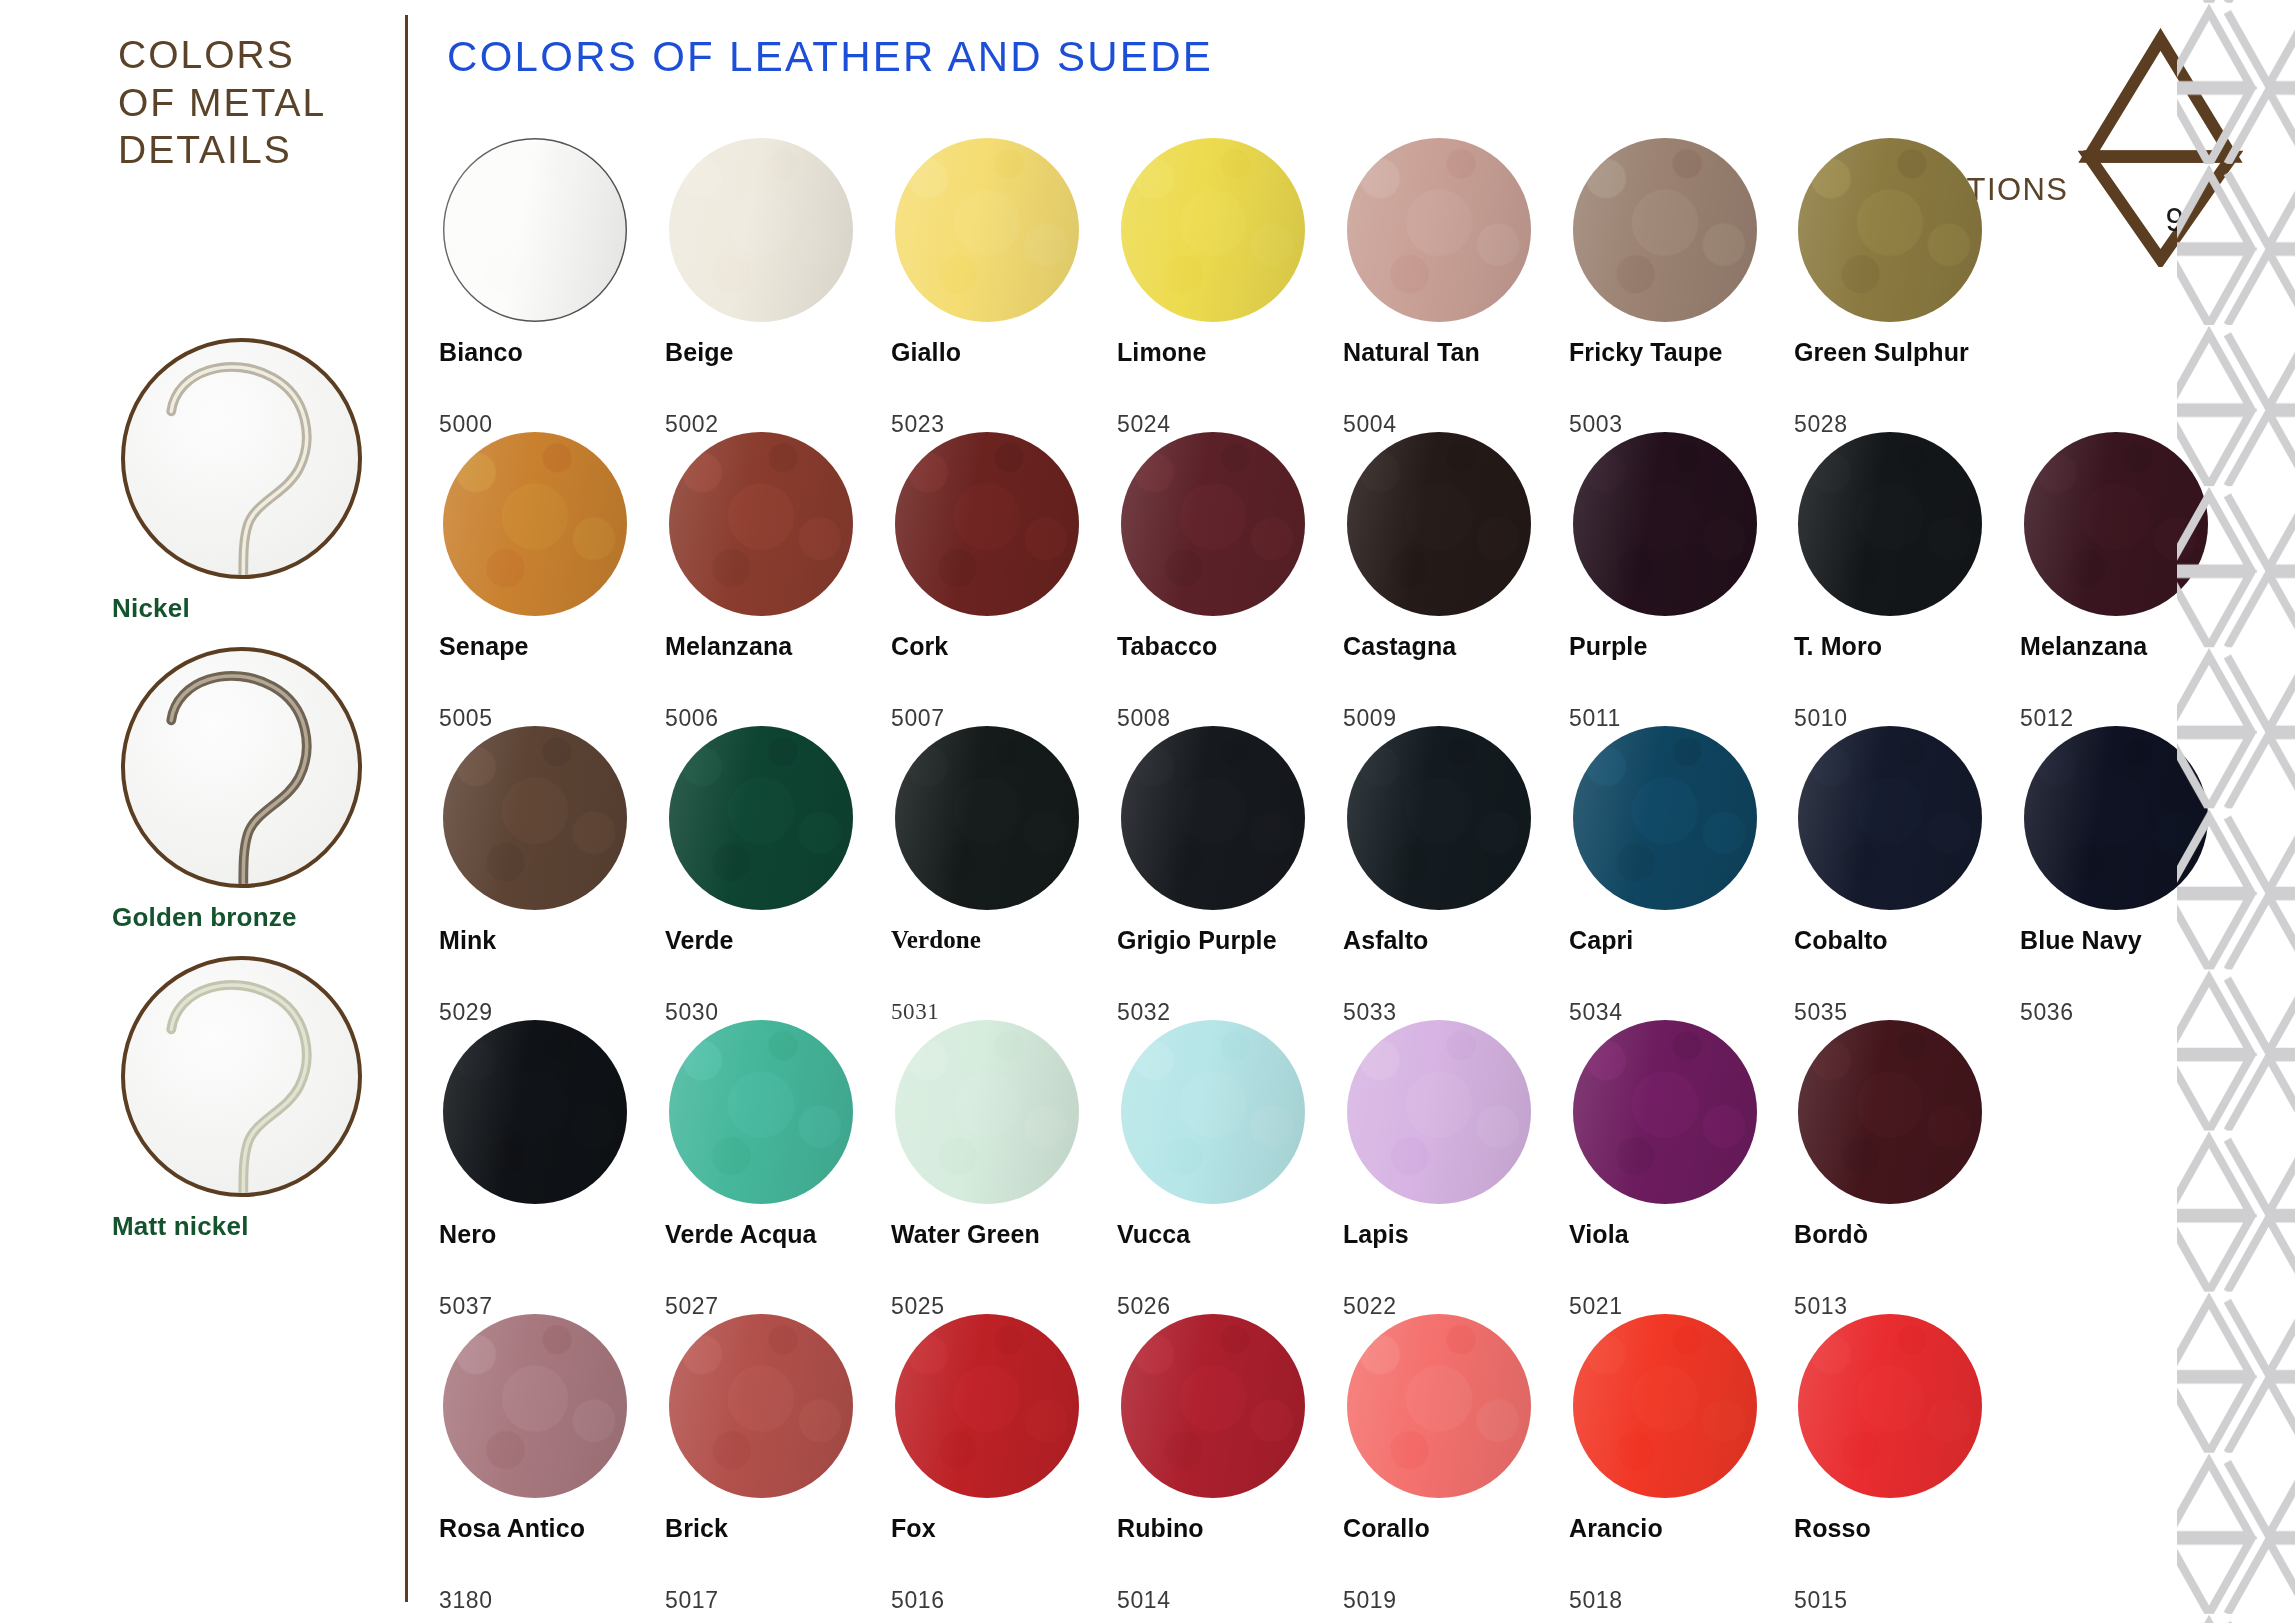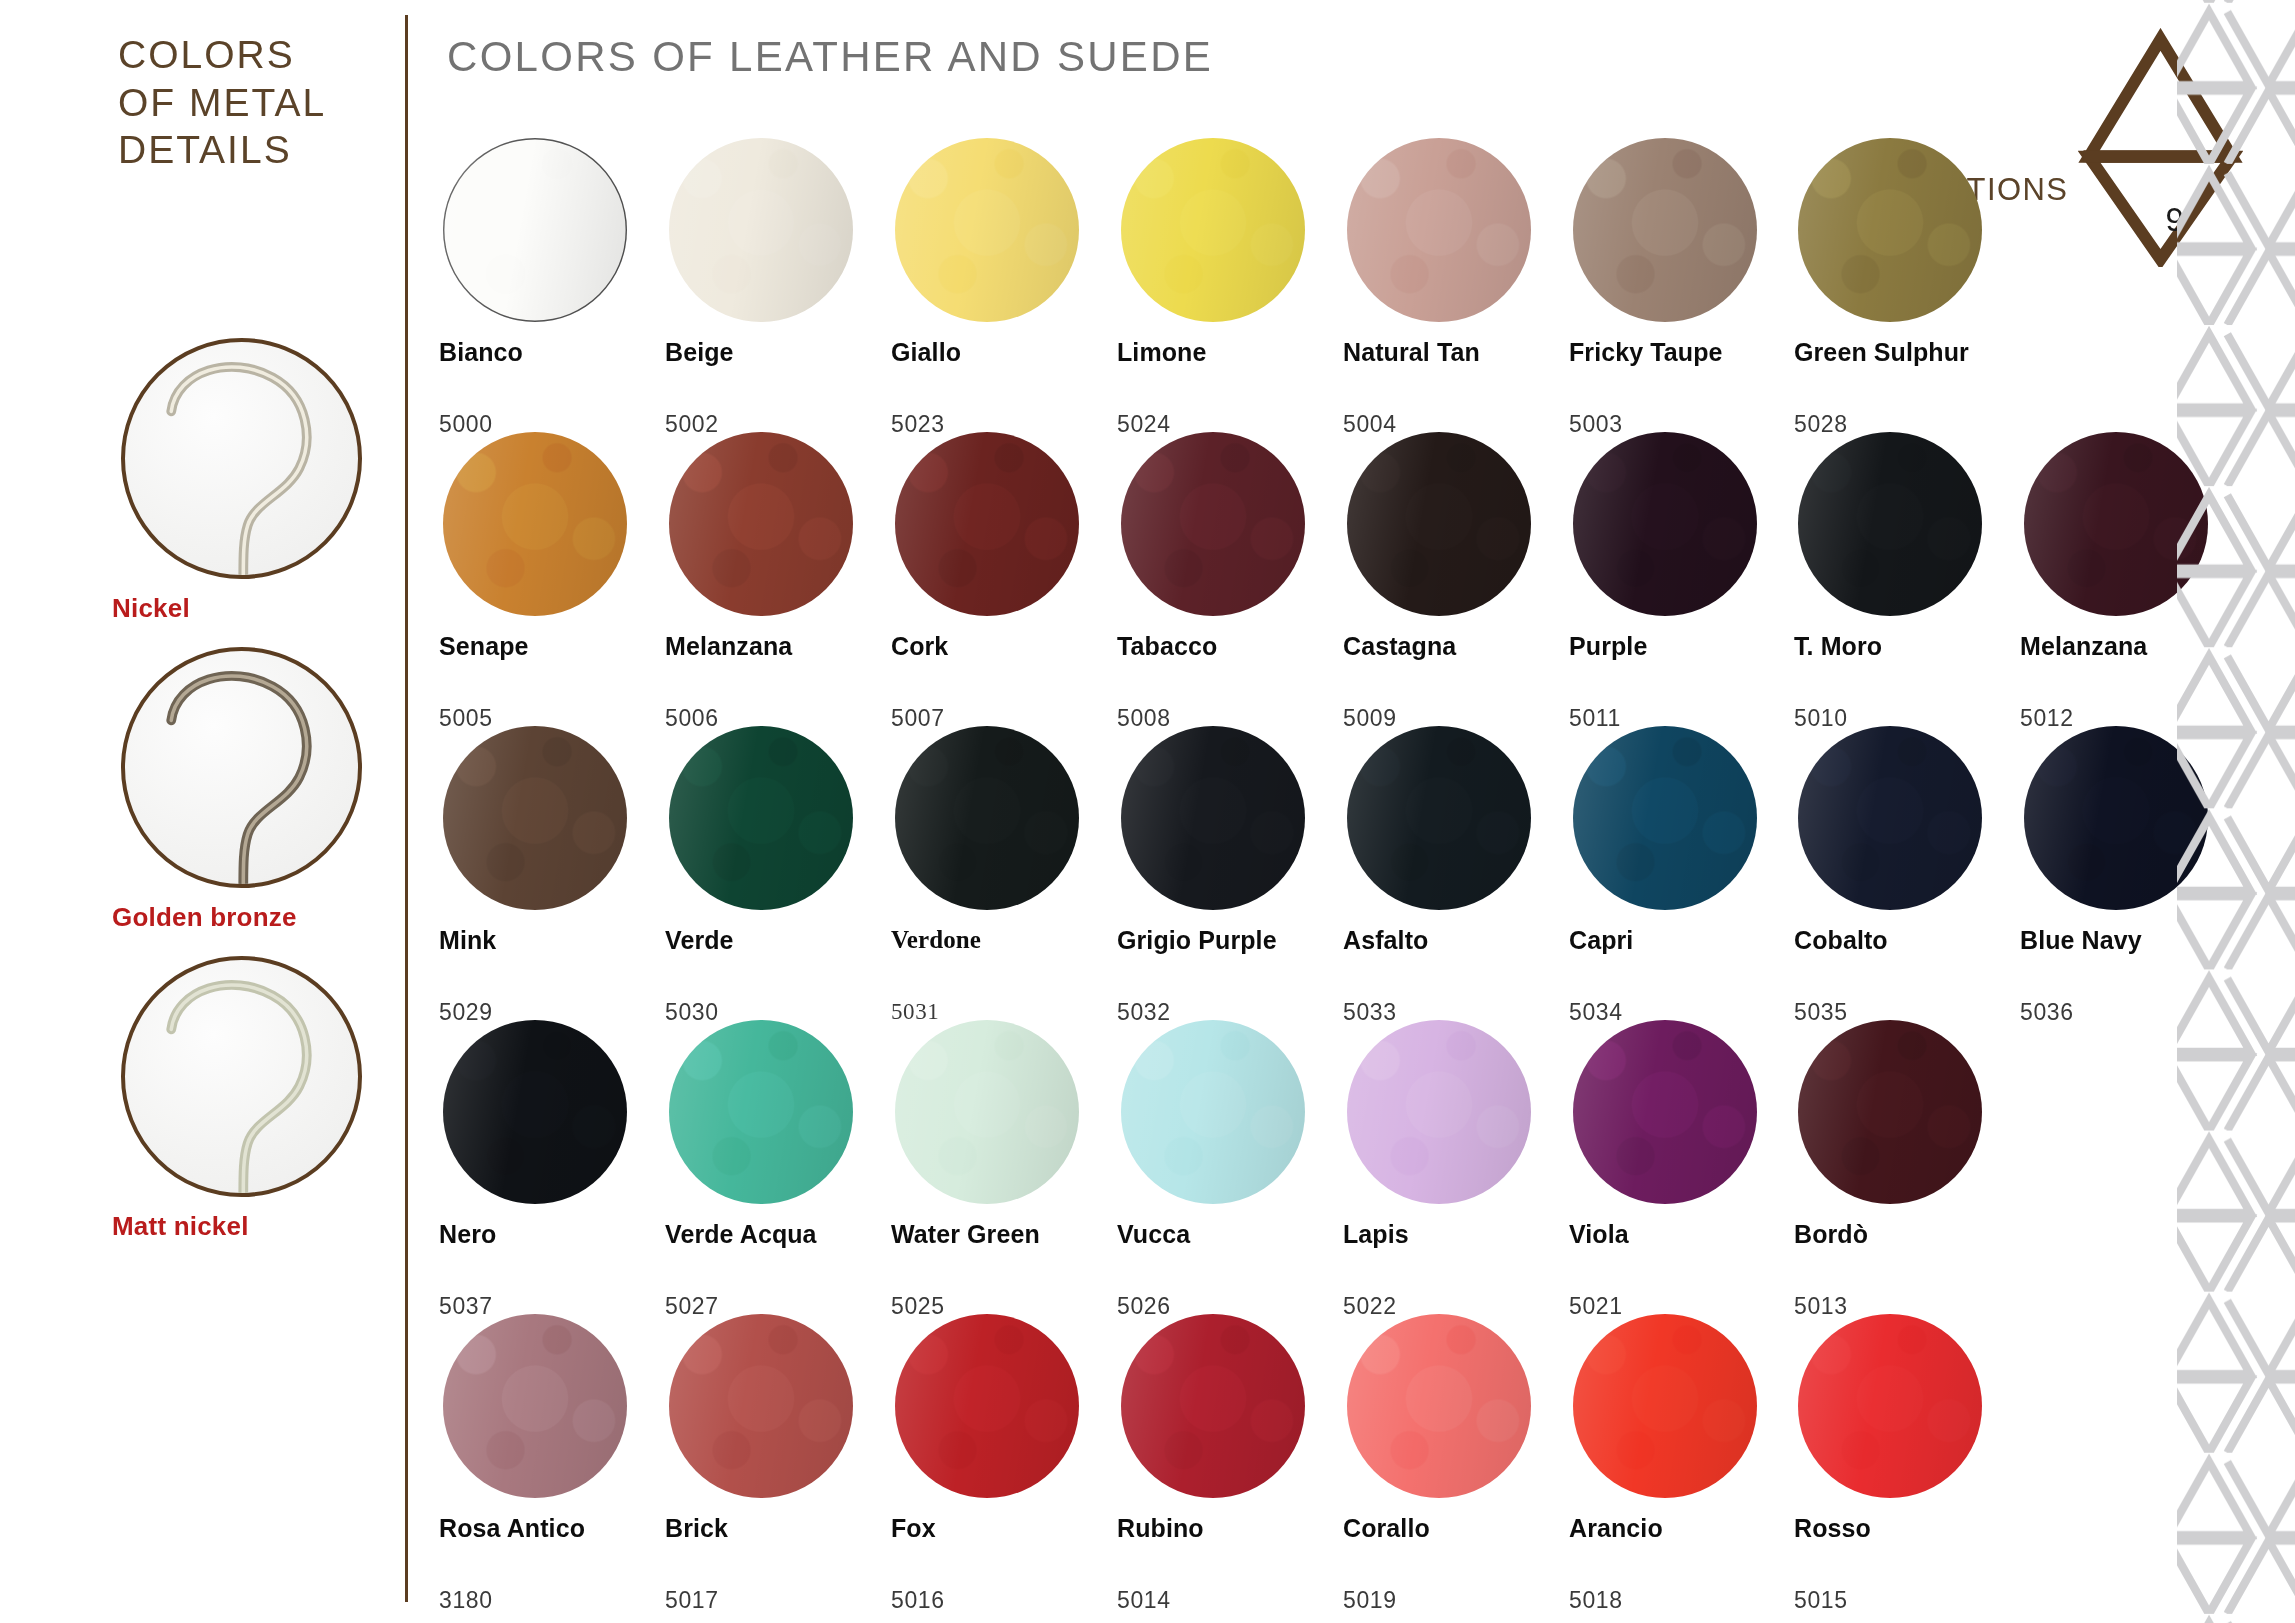--- a/index.html
+++ b/index.html
@@ -27,34 +27,34 @@
   .metal-disc {
     position: absolute; left: 121px; top: 0;
     width: 241px; height: 241px; border-radius: 50%;
     border: 4.6px solid #5b3d21;
     background: radial-gradient(circle at 38% 32%, #fdfdfd 0%, #f3f3f2 60%, #ededec 100%);
     overflow: hidden;
   }
   .metal-disc svg { position: absolute; left: 0; top: 0; width: 100%; height: 100%; }
   .metal-label {
     position: absolute; left: 112px; top: 255px;
-    font-size: 26px; font-weight: bold; color: #b91c1c; letter-spacing: 0.2px;
+    font-size: 26px; font-weight: bold; color: #14532d; letter-spacing: 0.2px;
   }
 
   
   .divider {
     position: absolute; left: 405px; top: 14.7px;
     width: 2.8px; height: 1587px; background: #5b3d21;
   }
 
   
   .main-title {
     position: absolute; left: 447px; top: 33px;
     font-size: 42px; font-weight: 300; letter-spacing: 2.3px;
-    color: #737373; white-space: nowrap;
+    color: #1d4ed8; white-space: nowrap;
   }
   .options-wrap {
     position: absolute; left: 1919px; top: 27.5px;
     display: flex; align-items: center; gap: 9.2px;
   }
   .options-label {
     font-size: 31px; font-weight: 300; letter-spacing: 1.4px; color: #5b4329;
     margin-top: 86px;
   }
   .logo-box { position: relative; width: 165px; height: 239px; }

